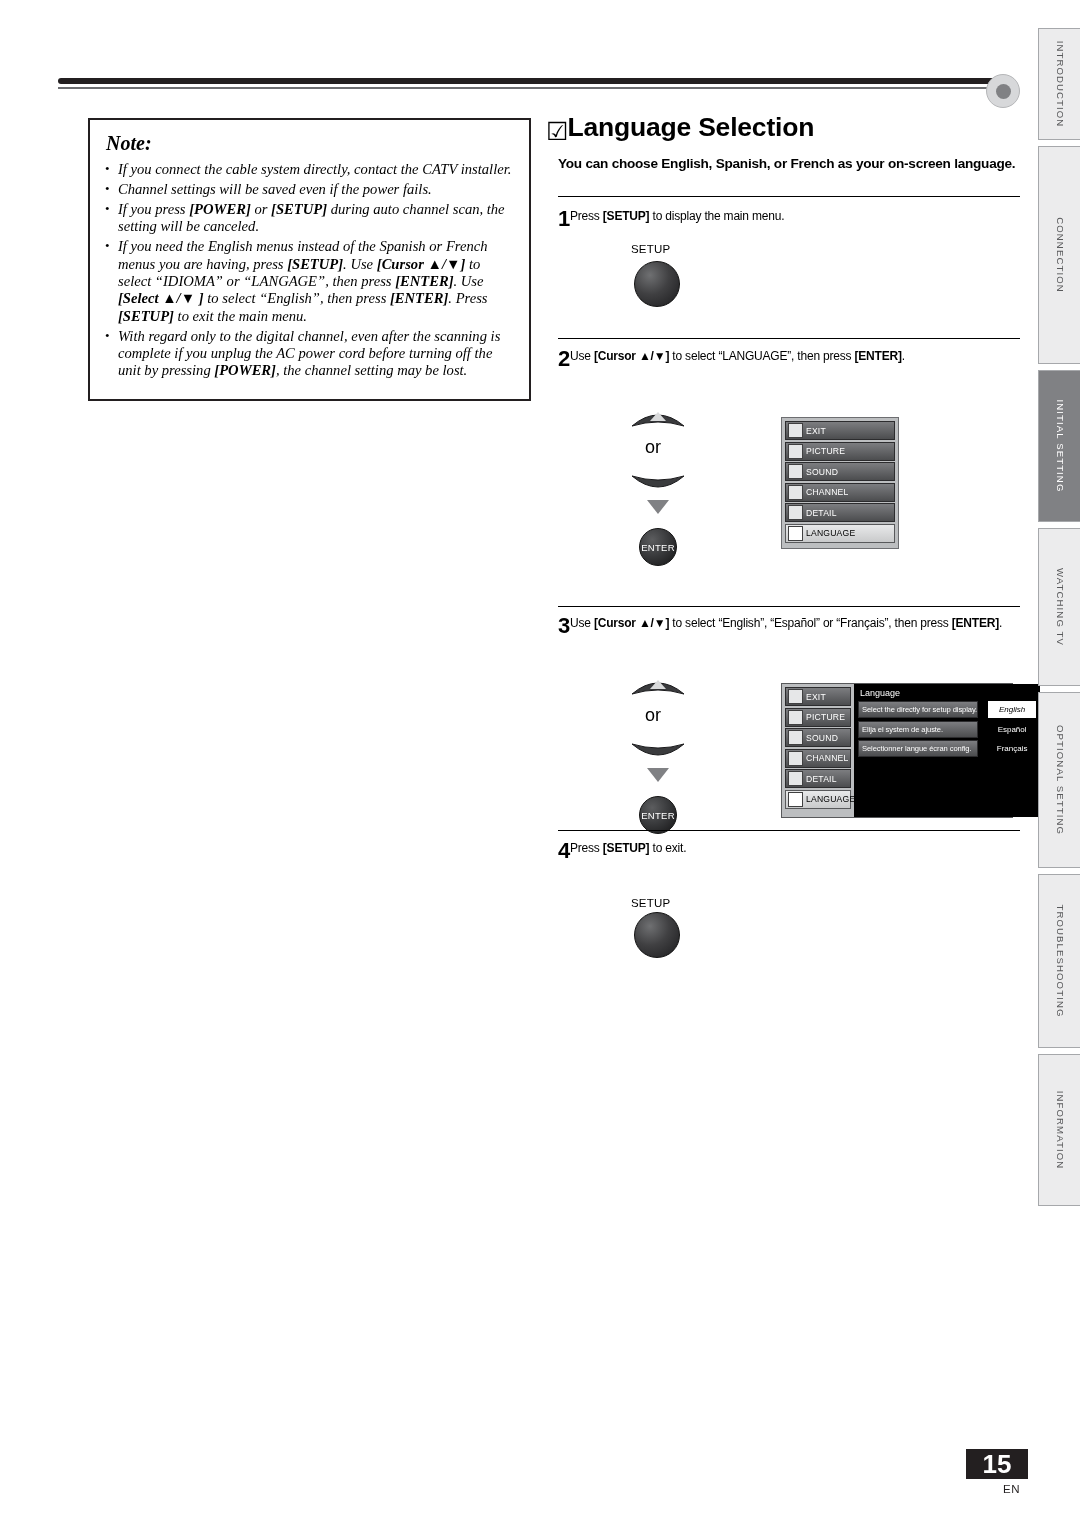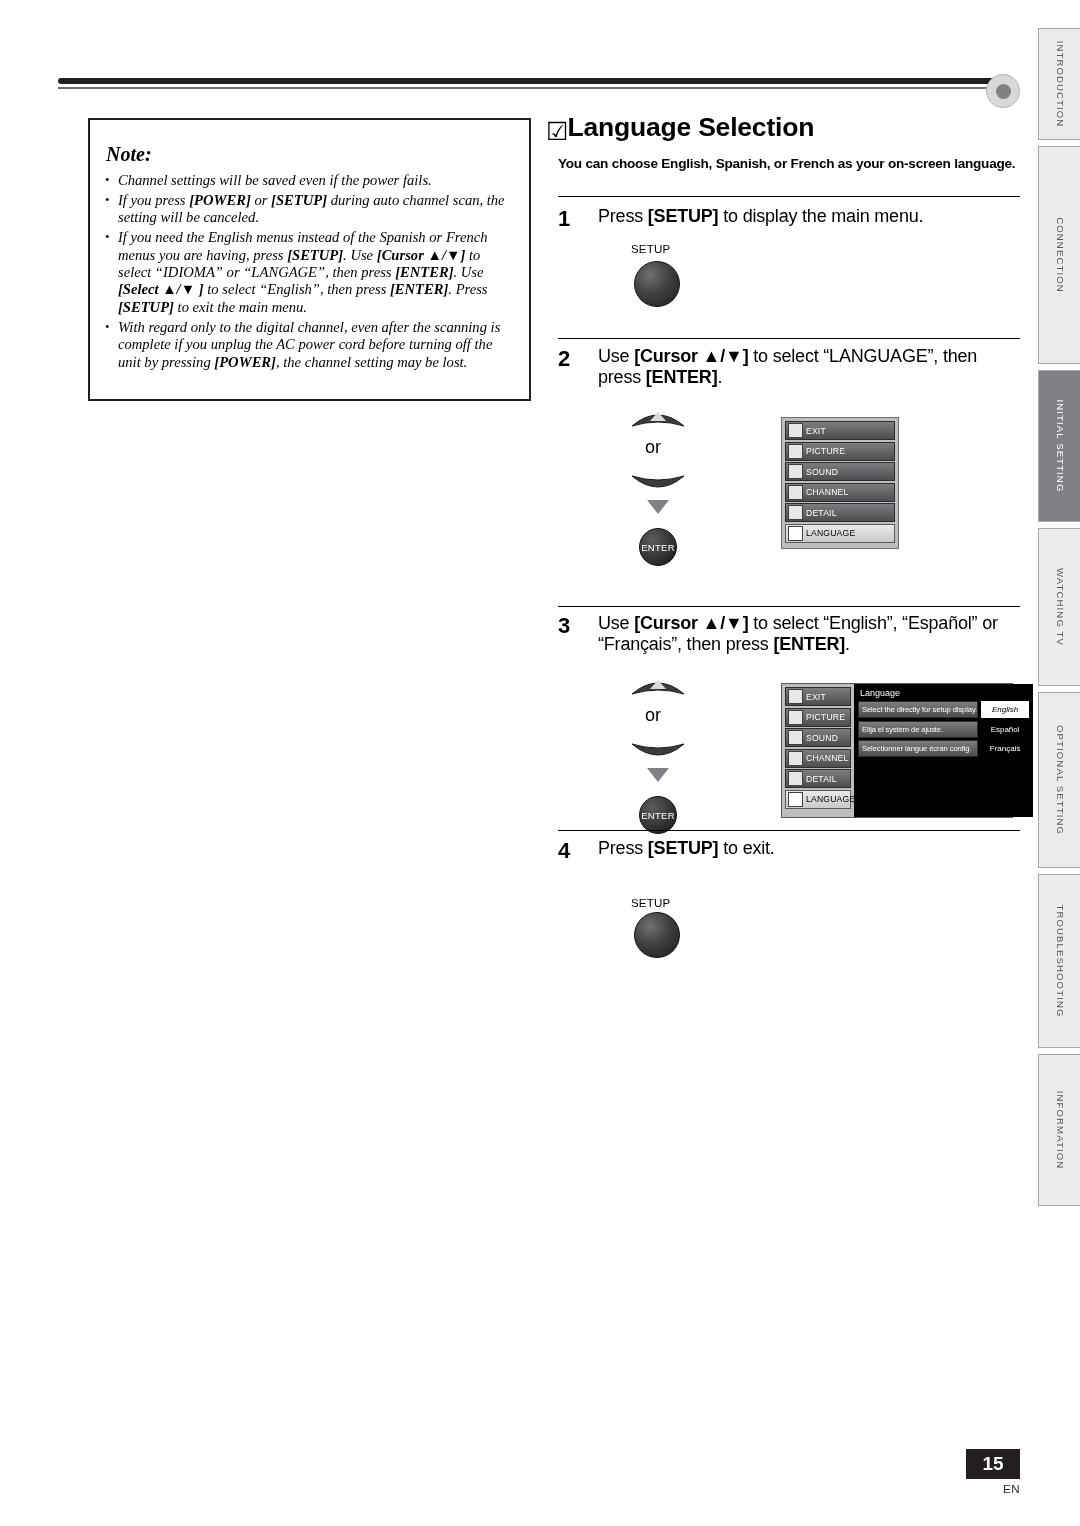--- a/index.html
+++ b/index.html
@@ -44,21 +44,21 @@
     background: #808184;
   }
 
   
   .note-box {
     position: absolute;
     left: 88px; top: 118px;
     width: 443px; height: 283px;
     border: 2px solid #231f20;
     background: #fff;
-    padding: 21px 12px 0 14px;
+    padding: 10px 12px 0 14px;
   }
   .note-title {
     font-family: "Liberation Serif", serif;
     font-style: italic;
     font-weight: bold;
     font-size: 20px;
     margin: 2px 0 6px 2px;
   }
   .note-list {
     margin: 0; padding: 0; list-style: none;
@@ -122,22 +122,22 @@
     width: 465px;
   }
   .step-num {
     position: absolute;
     left: 0; top: 0;
     font-size: 22px;
     font-weight: bold;
     width: 22px;
   }
   .step-text {
-    margin-left: 40px;
-    font-size: 18px;
+    margin-left: 12px;
+    font-size: 12px;
     line-height: 21px;
     letter-spacing: -0.2px;
   }
   .step-text b { font-weight: bold; }
 
   
   .setup-btn {
     position: absolute;
     width: 46px; height: 46px;
   }
@@ -250,21 +250,21 @@
     height: 17px;
     line-height: 15px;
     padding-left: 3px;
     flex: 1;
     letter-spacing: -0.1px;
     white-space: nowrap;
     overflow: hidden;
   }
   .m2-val {
     width: 48px;
-    margin-left: 3px;
+    margin-left: 10px;
     height: 17px;
     line-height: 15px;
     font-size: 8px;
     text-align: center;
     color: #fff;
     border: 1px solid transparent;
   }
   .m2-val.sel {
     background: #fff;
     color: #000;
@@ -295,24 +295,24 @@
     font-size: 9.6px;
     letter-spacing: 1.1px;
     color: #58595b;
   }
   .tab.active .tab-label { color: #fff; }
 
   
   .pg-box {
     position: absolute;
     left: 966px; top: 1449px;
-    width: 54px; height: 30px;
+    width: 62px; height: 30px;
     background: #231f20;
     color: #fff;
-    font-size: 19px;
+    font-size: 26px;
     font-weight: bold;
     display: flex; align-items: center; justify-content: center;
   }
   .pg-en {
     position: absolute;
     left: 966px; top: 1483px;
     width: 54px;
     text-align: right;
     font-size: 11.5px;
     color: #231f20;
@@ -322,20 +322,21 @@
 </head>
 <body>
 
 <div class="top-rule"></div>
 <div class="top-rule-thin"></div>
 <div class="top-circle"></div>
 
 <div class="note-box">
   <div class="note-title">Note:</div>
   <ul class="note-list">
+    <li><span>If you connect the cable system directly, contact the CATV installer.</span></li>
     <li><span>Channel settings will be saved even if the power fails.</span></li>
     <li><span>If you press <b>[POWER]</b> or <b>[SETUP]</b> during auto channel scan, the setting will be canceled.</span></li>
     <li><span>If you need the English menus instead of the Spanish or French menus you are having, press <b>[SETUP]</b>. Use <b>[Cursor ▲/▼]</b> to select “IDIOMA” or “LANGAGE”, then press <b>[ENTER]</b>. Use <b>[Select ▲/▼ ]</b> to select “English”, then press <b>[ENTER]</b>. Press <b>[SETUP]</b> to exit the main menu.</span></li>
     <li><span>With regard only to the digital channel, even after the scanning is complete if you unplug the AC power cord before turning off the unit by pressing <b>[POWER]</b>, the channel setting may be lost.</span></li>
   </ul>
 </div>
 
 <div class="head-wrap">
   <span class="head-check">☑</span><span class="head-title">Language Selection</span>
 </div>

